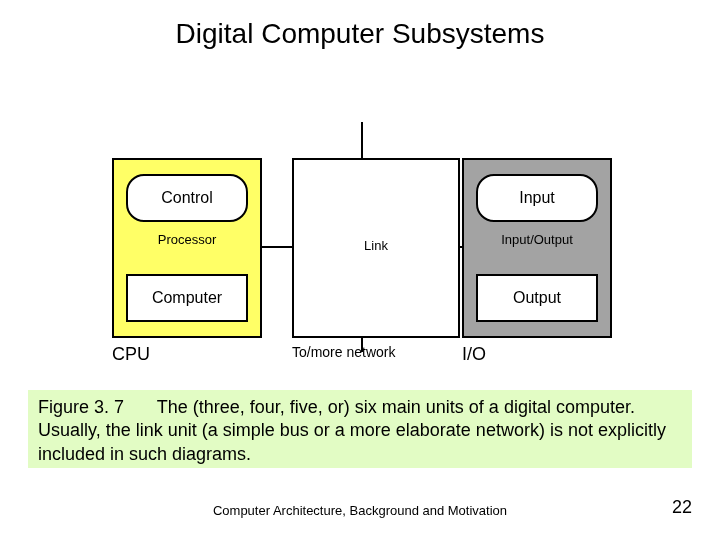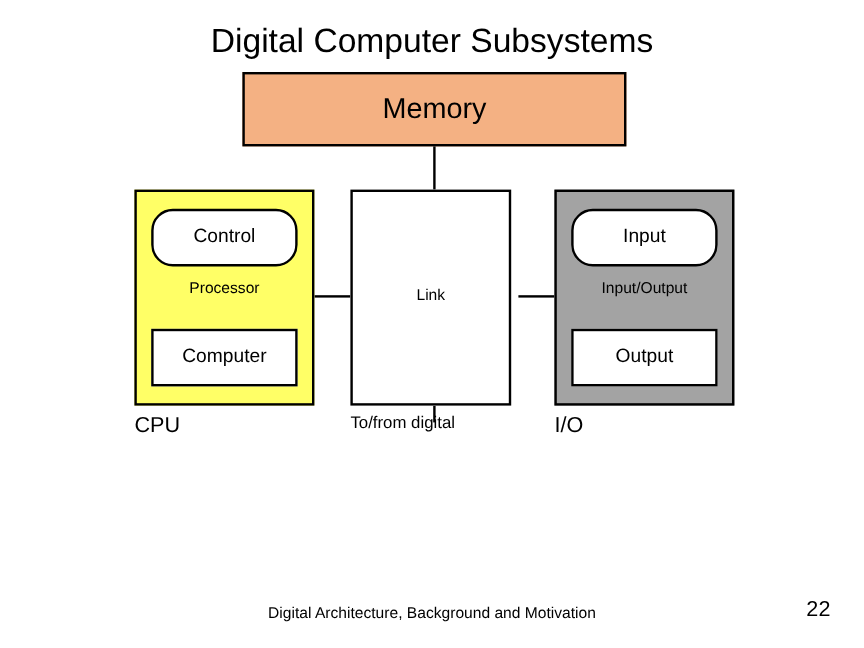--- a/index.html
+++ b/index.html
@@ -5,21 +5,21 @@
   * { box-sizing: border-box; margin: 0; padding: 0; }
   html, body { width: 720px; height: 540px; font-family: Arial, Helvetica, sans-serif; background: #fff; }
   .slide { width: 720px; height: 540px; position: relative; }
   .title { position: absolute; top: 18px; left: 0; width: 720px; text-align: center; font-size: 28px; }
   .diagram { position: absolute; top: 58px; left: 112px; width: 500px; height: 326px; }
   
   .memory { position: absolute; top: 2px; left: 90px; width: 320px; height: 62px; background: #f4b183; border: 2px solid #000; display: flex; align-items: center; justify-content: center; font-size: 24px; }
   
   .col { position: absolute; top: 100px; width: 150px; height: 180px; border: 2px solid #000; }
   .proc-col { left: 0; background: #ffff66; }
-  .link-col { left: 180px; width: 134px; background: #ffffff; }
+  .link-col { left: 180px; width: 168px; background: #ffffff; }
   .io-col   { left: 350px; background: #a3a3a3; }
   .col-title { position: absolute; left: 0; width: 100%; text-align: center; font-size: 13px; }
   .proc-col .col-title { top: 72px; }
   .io-col   .col-title { top: 72px; }
   .link-col .col-title { top: 78px; }
   .sub { position: absolute; left: 12px; right: 12px; height: 48px; background: #fff; border: 2px solid #000; display: flex; align-items: center; justify-content: center; font-size: 16px; }
   .sub-top { top: 14px; border-radius: 18px; }
   .sub-bot { bottom: 14px; }
   .under { position: absolute; top: 286px; width: 150px; font-size: 18px; }
   .u-cpu  { left: 0; }
@@ -34,21 +34,20 @@
   .v { width: 2px; }
   .h { height: 2px; }
 </style>
 </head>
 <body>
 <div class="slide">
 
 <div class="title">Digital Computer Subsystems</div>
 
 <div class="diagram">
-  <div class="memory">Memory</div>
 
   <div class="line v" style="left:249px; top:64px; height:36px;"></div>
 
   <div class="line h" style="left:150px; top:188px; width:30px;"></div>
 
   <div class="line h" style="left:320px; top:188px; width:30px;"></div>
 
   <div class="line v" style="left:249px; top:280px; height:14px;"></div>
 
   <div class="col proc-col">
@@ -61,21 +60,25 @@
     <div class="col-title">Link</div>
   </div>
 
   <div class="col io-col">
     <div class="sub sub-top">Input</div>
     <div class="col-title">Input/Output</div>
     <div class="sub sub-bot">Output</div>
   </div>
 
   <div class="under u-cpu">CPU</div>
-  <div class="under u-net">To/from digital</div>
+  <div class="under u-net">To/more network</div>
   <div class="under u-io">I/O</div>
 </div>
 
+<div class="caption-box">
+  <span class="fig-id">Figure 3. 7</span>
+  <span>The (three, four, five, or) six main units of a digital computer. Usually, the link unit (a simple bus or a more elaborate network) is not explicitly included in such diagrams.</span>
+</div>
 
-<div class="footer-center">Digital Architecture, Background and Motivation</div>
+<div class="footer-center">Computer Architecture, Background and Motivation</div>
 <div class="footer-right">22</div>
 
 </div>
 
 </body></html>

